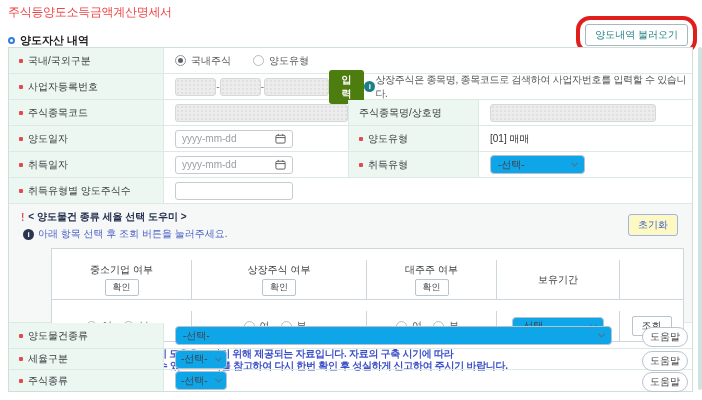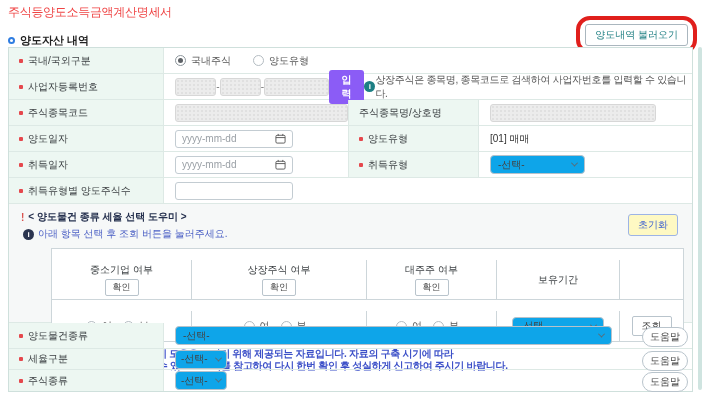--- a/index.html
+++ b/index.html
@@ -27,21 +27,21 @@
   .rc { width:11px; height:11px; border:1px solid #b4bcc2; border-radius:50%; background:#fff; position:relative; flex:none; }
   .radio.checked .rc { border-color:#8d969c; }
   .radio.checked .rc::after { content:""; position:absolute; left:2px; top:2px; width:5px; height:5px; border-radius:50%; background:#5d6166; }
 
   .inp { border:1px solid #c3ccd2; border-radius:3px; height:18px; background:#fff; }
   .inp.dis { background:#ececec; border-color:#d7d7d7;
     background-image:radial-gradient(#e0e0e0 1px, transparent 1px); background-size:4px 4px; }
   .w42{width:42px;} .w66{width:66px;} .w198{width:198px;} .w166{width:166px;} .w118{width:118px;}
   .dash { color:#777; }
 
-  .teal-btn { background:#8b5cf6; color:#fff; border:none; border-radius:3px; font-size:10px; padding:3px 8px; font-weight:bold; cursor:pointer; font-family:inherit; }
+  .teal-btn { background:#4d7c0f; color:#fff; border:none; border-radius:3px; font-size:10px; padding:3px 8px; font-weight:bold; cursor:pointer; font-family:inherit; }
 
   .info-i { width:11px; height:11px; border-radius:50%; background:#1d7f84; color:#fff; font-size:8px; font-weight:bold; display:inline-flex; align-items:center; justify-content:center; flex:none; font-style:normal; }
   .hint-txt { color:#555; letter-spacing:-0.3px; }
 
   .datebox { display:flex; align-items:center; justify-content:space-between; width:118px; padding:0 6px; color:#9aa0a6; cursor:text; }
   .static-val { color:#333; }
 
   .select { display:flex; align-items:center; justify-content:space-between; border:1px solid #b7c2ca; border-radius:4px; height:19px; background:#0ea5e9; padding:0 7px; color:#444; cursor:pointer; }
   .sel-sm { width:52px; padding:0 5px; }
   .sel-md { width:95px; }

